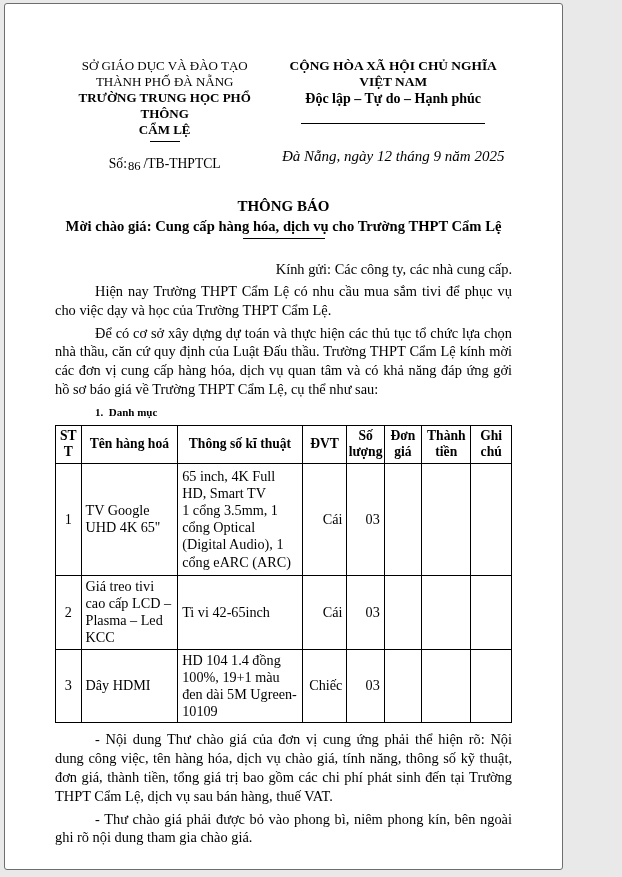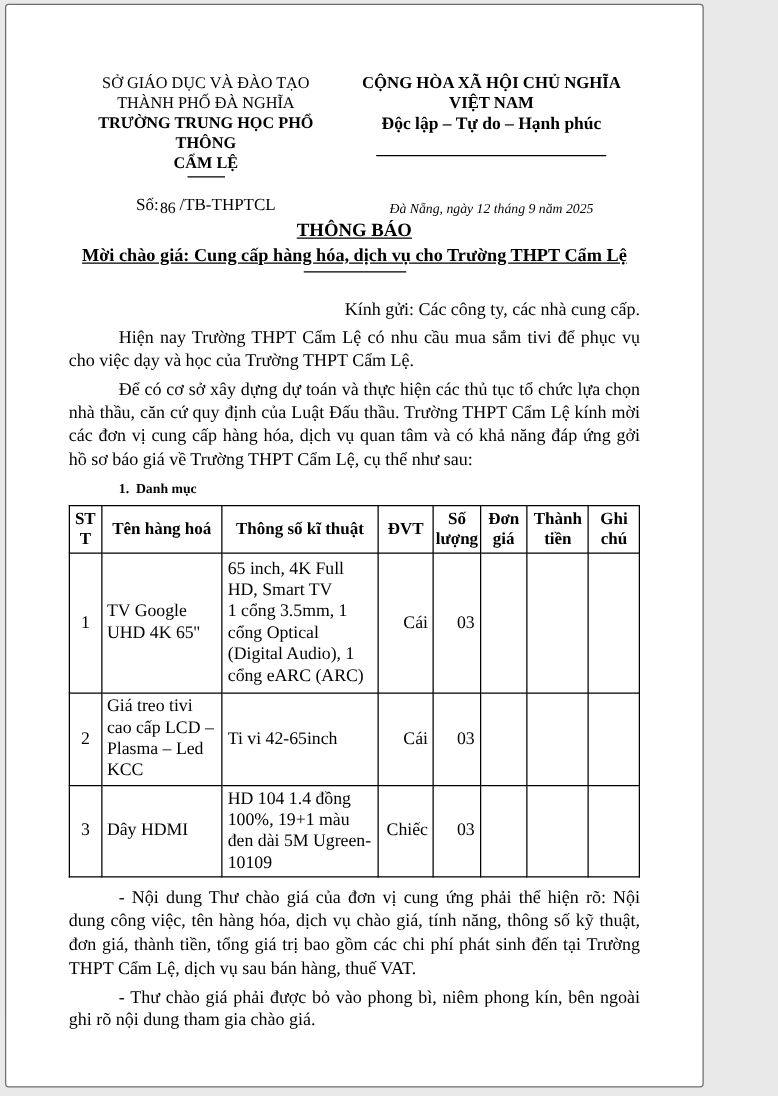--- a/index.html
+++ b/index.html
@@ -34,24 +34,24 @@
   .rule-cam{width:30px;border-top:1.4px solid #000;margin:3px auto 0;}
   .motto{margin-top:1px;}
   .motto span{
     display:inline-block;
     font-size:14px;
     border-bottom:1.4px solid #000;
     padding:0 4px 16px 4px;
   }
   .doc-number{margin-top:14px;font-size:13.6px;}
   .doc-num-val{font-size:12.6px;position:relative;top:1.5px;margin:0 3px 0 1px;}
-  .date-line{margin-top:34px;font-size:11px;text-align:center;}
+  .date-line{margin-top:24px;font-size:15px;text-align:center;}
 
   
-  .title-block{margin-top:0;text-align:center;text-decoration:underline;}
+  .title-block{margin-top:24px;text-align:center;}
   .title1{font-size:15px;line-height:20px;}
   .title2{font-size:14.6px;line-height:20px;}
   .title-rule{width:82px;border-top:1.4px solid #000;margin:2px auto 0;}
 
   .salutation{text-align:right;margin-top:22px;font-size:14.4px;}
 
   .body-p{
     font-size:14.4px;
     line-height:18.8px;
     text-align:justify;
@@ -106,21 +106,21 @@
 </style>
 </head>
 <body>
 
 <div class="canvas">
   <div class="page">
 
     <div class="header-row">
       <div class="header-left">
         <div>SỞ GIÁO DỤC VÀ ĐÀO TẠO</div>
-        <div>THÀNH PHỐ ĐÀ NGHĨA</div>
+        <div>THÀNH PHỐ ĐÀ NẴNG</div>
         <div class="bold">TRƯỜNG TRUNG HỌC PHỔ THÔNG</div>
         <div class="bold">CẨM LỆ</div>
         <div class="rule-cam"></div>
         <div class="doc-number">
           <span>Số:</span><span class="doc-num-val">86</span><span>/TB-THPTCL</span>
         </div>
       </div>
       <div class="header-right">
         <div class="bold">CỘNG HÒA XÃ HỘI CHỦ NGHĨA VIỆT NAM</div>
         <div class="motto bold">

